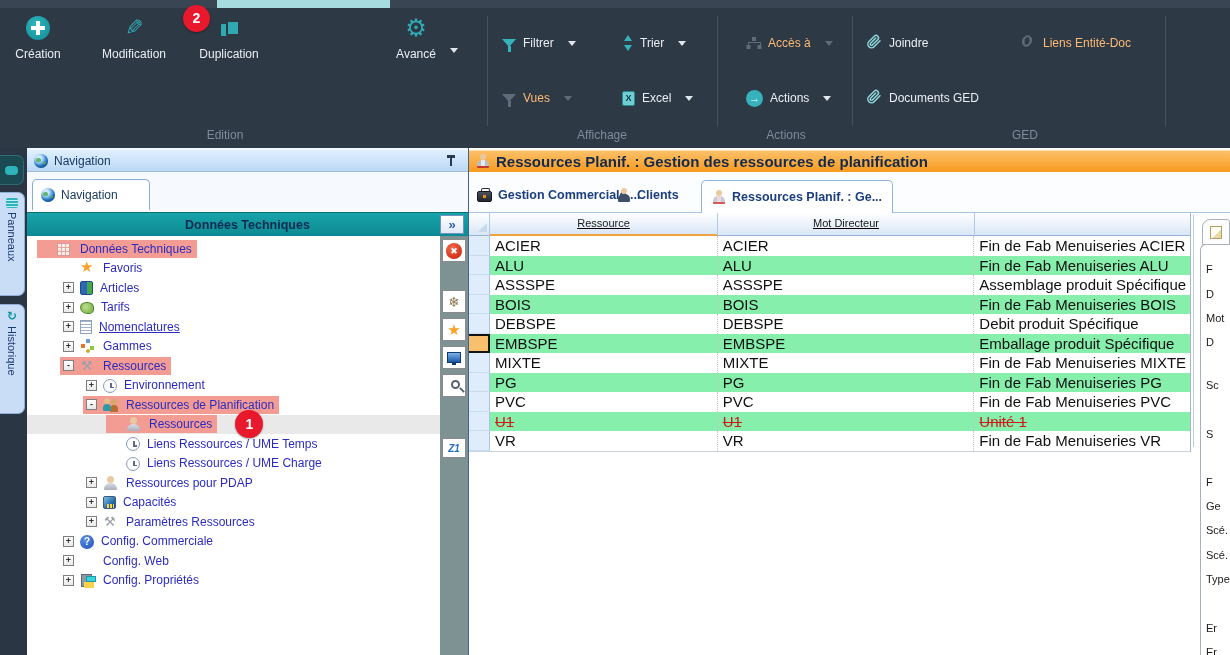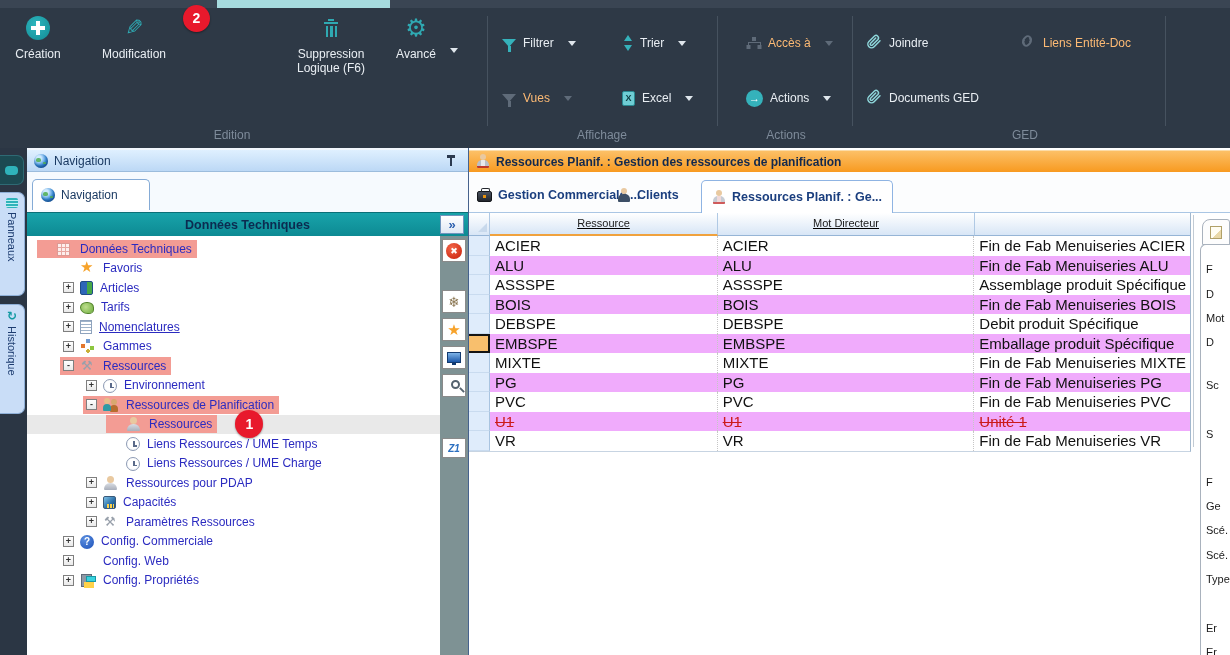--- a/index.html
+++ b/index.html
@@ -159,21 +159,21 @@
   .icon-monitor::after { content:""; position:absolute; left:4px; bottom:-3px; width:4px; height:3px; background:#123a70; }
   .icon-mag { width:9px; height:9px; border:2px solid #55636f; border-radius:50%; position:relative; margin:-3px -3px 0 0; }
   .icon-mag::after { content:""; position:absolute; left:6px; top:7px; width:6px; height:2px; background:#55636f; transform:rotate(45deg); }
   .icon-z1 { font-size:10px; font-weight:bold; font-style:italic; color:#2b6fc0; }
 
   
   #main-bg { position:absolute; left:468px; top:148px; width:762px; height:507px; background:#fff; }
   #main-left-border { position:absolute; left:468px; top:148px; width:1px; height:507px; background:#46628e; }
   #orange-bar { position:absolute; left:469px; top:150px; width:761px; height:22px;
     background:linear-gradient(#fcc067,#f89a20); border-top:1px solid #fcdca8; display:flex; align-items:center; }
-  #orange-bar .ob-title { font-size:12px; font-weight:600; color:#13294d; margin-left:6px; white-space:nowrap; }
+  #orange-bar .ob-title { font-size:15px; font-weight:600; color:#13294d; margin-left:6px; white-space:nowrap; }
   .icon-person { width:14px; height:15px; position:relative; flex:none; }
   .icon-person::before { content:""; position:absolute; top:0; left:4px; width:6px; height:6px; border-radius:50%; background:#e9c9a0; }
   .icon-person::after  { content:""; position:absolute; top:6px; left:1px; width:12px; height:8px; border-radius:5px 5px 1px 1px; background:#8c97a8; }
   .icon-person.ip-title::after { background:linear-gradient(90deg,#b9bfc8 0 35%,#e8e8ea 35% 65%,#b9bfc8 65%); box-shadow:inset 0 -5px 0 -3px #c0392b; }
   .icon-person.ip-clients::after { background:#3d4f66; }
   .icon-person.ip-res::after { background:linear-gradient(90deg,#c7ccd4 0 30%,#f0d9d9 30% 70%,#c7ccd4 70%); box-shadow:inset 0 -5px 0 -3px #cf5b5b; }
   #orange-bar .icon-person { margin-left:7px; }
   #main-tabs { position:absolute; left:469px; top:172px; width:761px; height:41px; background:#fcfdfe; border-bottom:1px solid #aac6e4; }
   .mtab { position:absolute; display:flex; align-items:center; height:26px; top:10px; cursor:pointer; }
   .mtab .mt-label { font-size:12.5px; font-weight:600; color:#1a3e7e; margin-left:6px; white-space:nowrap; }
@@ -191,21 +191,21 @@
   .gh { background:linear-gradient(#ffffff,#d8e6f6); border-right:1px solid #b0c9e4; border-bottom:1px solid #96b5d6;
     font-size:11px; color:#1a1a1a; text-align:center; line-height:21px; position:relative; }
   .gh.sel { width:21px; }
   .gh.c0 { width:228px; border-bottom:2px solid #f0a23e; line-height:20px; }
   .gh.c1 { width:257px; }
   .gh.c2 { width:216px; border-right:1px solid #a2b8ce; }
   .gh.sel::after { content:""; position:absolute; right:2px; bottom:3px; border-style:solid; border-width:0 0 9px 9px;
     border-color:transparent transparent #c8d9ec transparent; }
   #grid-body { border-right:1px solid #a2b8ce; border-bottom:1px solid #c7d4e2; width:722px; }
   .trow { display:flex; height:19.5px; background:#fff; }
-  .trow.alt { background:#f0abfc; }
+  .trow.alt { background:#86efac; }
   .tsel { width:21px; flex:none; background:#dfecfb; border-right:1px solid #a9c4e0; border-bottom:1px solid #c9dbef; }
   .tsel.cur { background:#f8bf6d; border:2px solid #141414; border-left:none; }
   .tcell { font-size:15px; color:#111; line-height:19.5px; padding-left:5px; overflow:hidden; white-space:nowrap; }
   .tcell.c0 { width:228px; border-right:1px dotted #c6c6c6; }
   .tcell.c1 { width:257px; border-right:1px dotted #c6c6c6; }
   .tcell.c2 { width:216px; }
   .trow.del .tcell { color:#cb1a1a; text-decoration:line-through; }
 
   
   #side-hairline { position:absolute; left:1193px; top:215px; width:1px; height:232px; background:#c2cbd4; }
@@ -229,25 +229,25 @@
       </span>
     <span class="rlb">Création</span>
   </div>
   <div class="ribbon-badge">2</div>
   <div class="rbig" style="left:90px;width:88px;">
     <span class="ric">
         <span class="icon-pencil">✎</span>
       </span>
     <span class="rlb">Modification</span>
   </div>
-  <div class="rbig" style="left:284px;width:94px;">
+  <div class="rbig" style="left:188px;width:82px;">
     <span class="ric">
-        <span class="icon-trash"></span>
+        <span class="icon-copy"></span>
       </span>
-    <span class="rlb" style="width:86px;">Suppression Logique (F6)</span>
+    <span class="rlb">Duplication</span>
   </div>
   <div class="rbig" style="left:388px;width:56px;">
     <span class="ric">
         <span class="icon-gear">⚙</span>
       </span>
     <span class="rlb">Avancé</span>
   </div>
   <div class="abs" style="left:450px;top:53px;"><span class="caret" style="margin-left:0;"></span></div>
 
   <div class="rsep" style="left:487px;"></div>
@@ -303,21 +303,21 @@
   </div>
   <div class="rbs" style="left:866px;top:87px;">
     <span><svg width="16" height="17" viewBox="0 0 24 24">
           <path d="M21 11l-8.8 8.8a5.5 5.5 0 0 1-7.8-7.8L12.7 3.7a3.7 3.7 0 0 1 5.2 5.2L9.6 17.2a1.9 1.9 0 0 1-2.7-2.7L14.6 6.8" fill="none" stroke="#8fd8dc" stroke-width="2.2" stroke-linecap="round"></path>
         </svg></span>
     <span class="rlb">Documents GED</span>
   </div>
 
   <div class="rsep" style="left:1165px;"></div>
 
-  <div class="rgl" style="left:232px;">Edition</div>
+  <div class="rgl" style="left:225px;">Edition</div>
   <div class="rgl" style="left:602px;">Affichage</div>
   <div class="rgl" style="left:786px;">Actions</div>
   <div class="rgl" style="left:1008px;margin-left:17px;">GED</div>
 </div>
 
 <div id="leftrail">
   <div class="rail-minitab"></div>
   <div class="rail-tab" style="top:44px;height:104px;">
     <span class="rail-icon-panels"></span>
     <span class="vtext">Panneaux</span>

